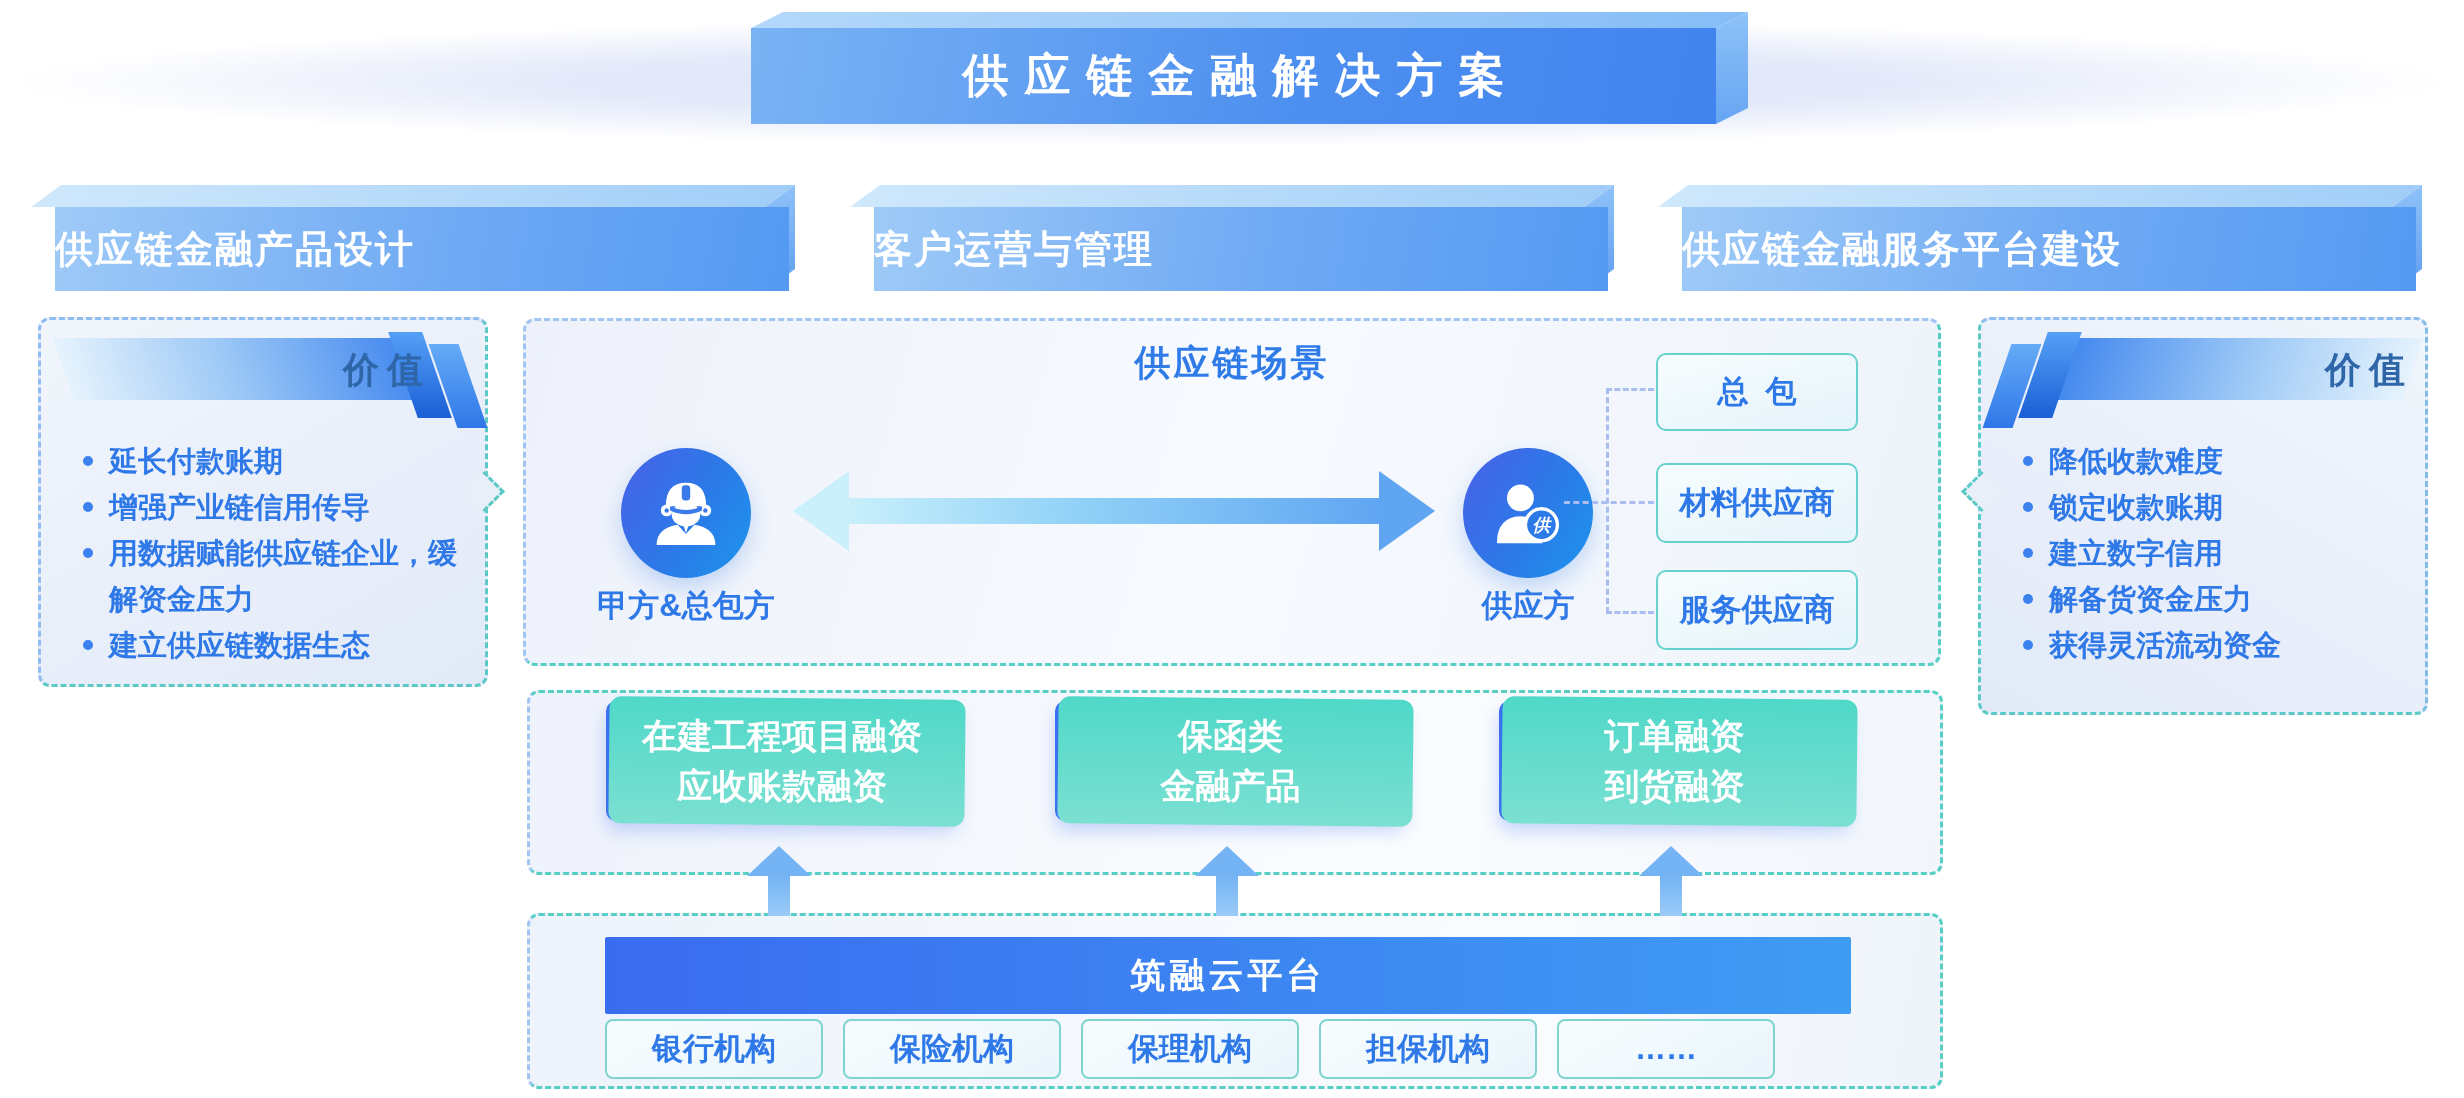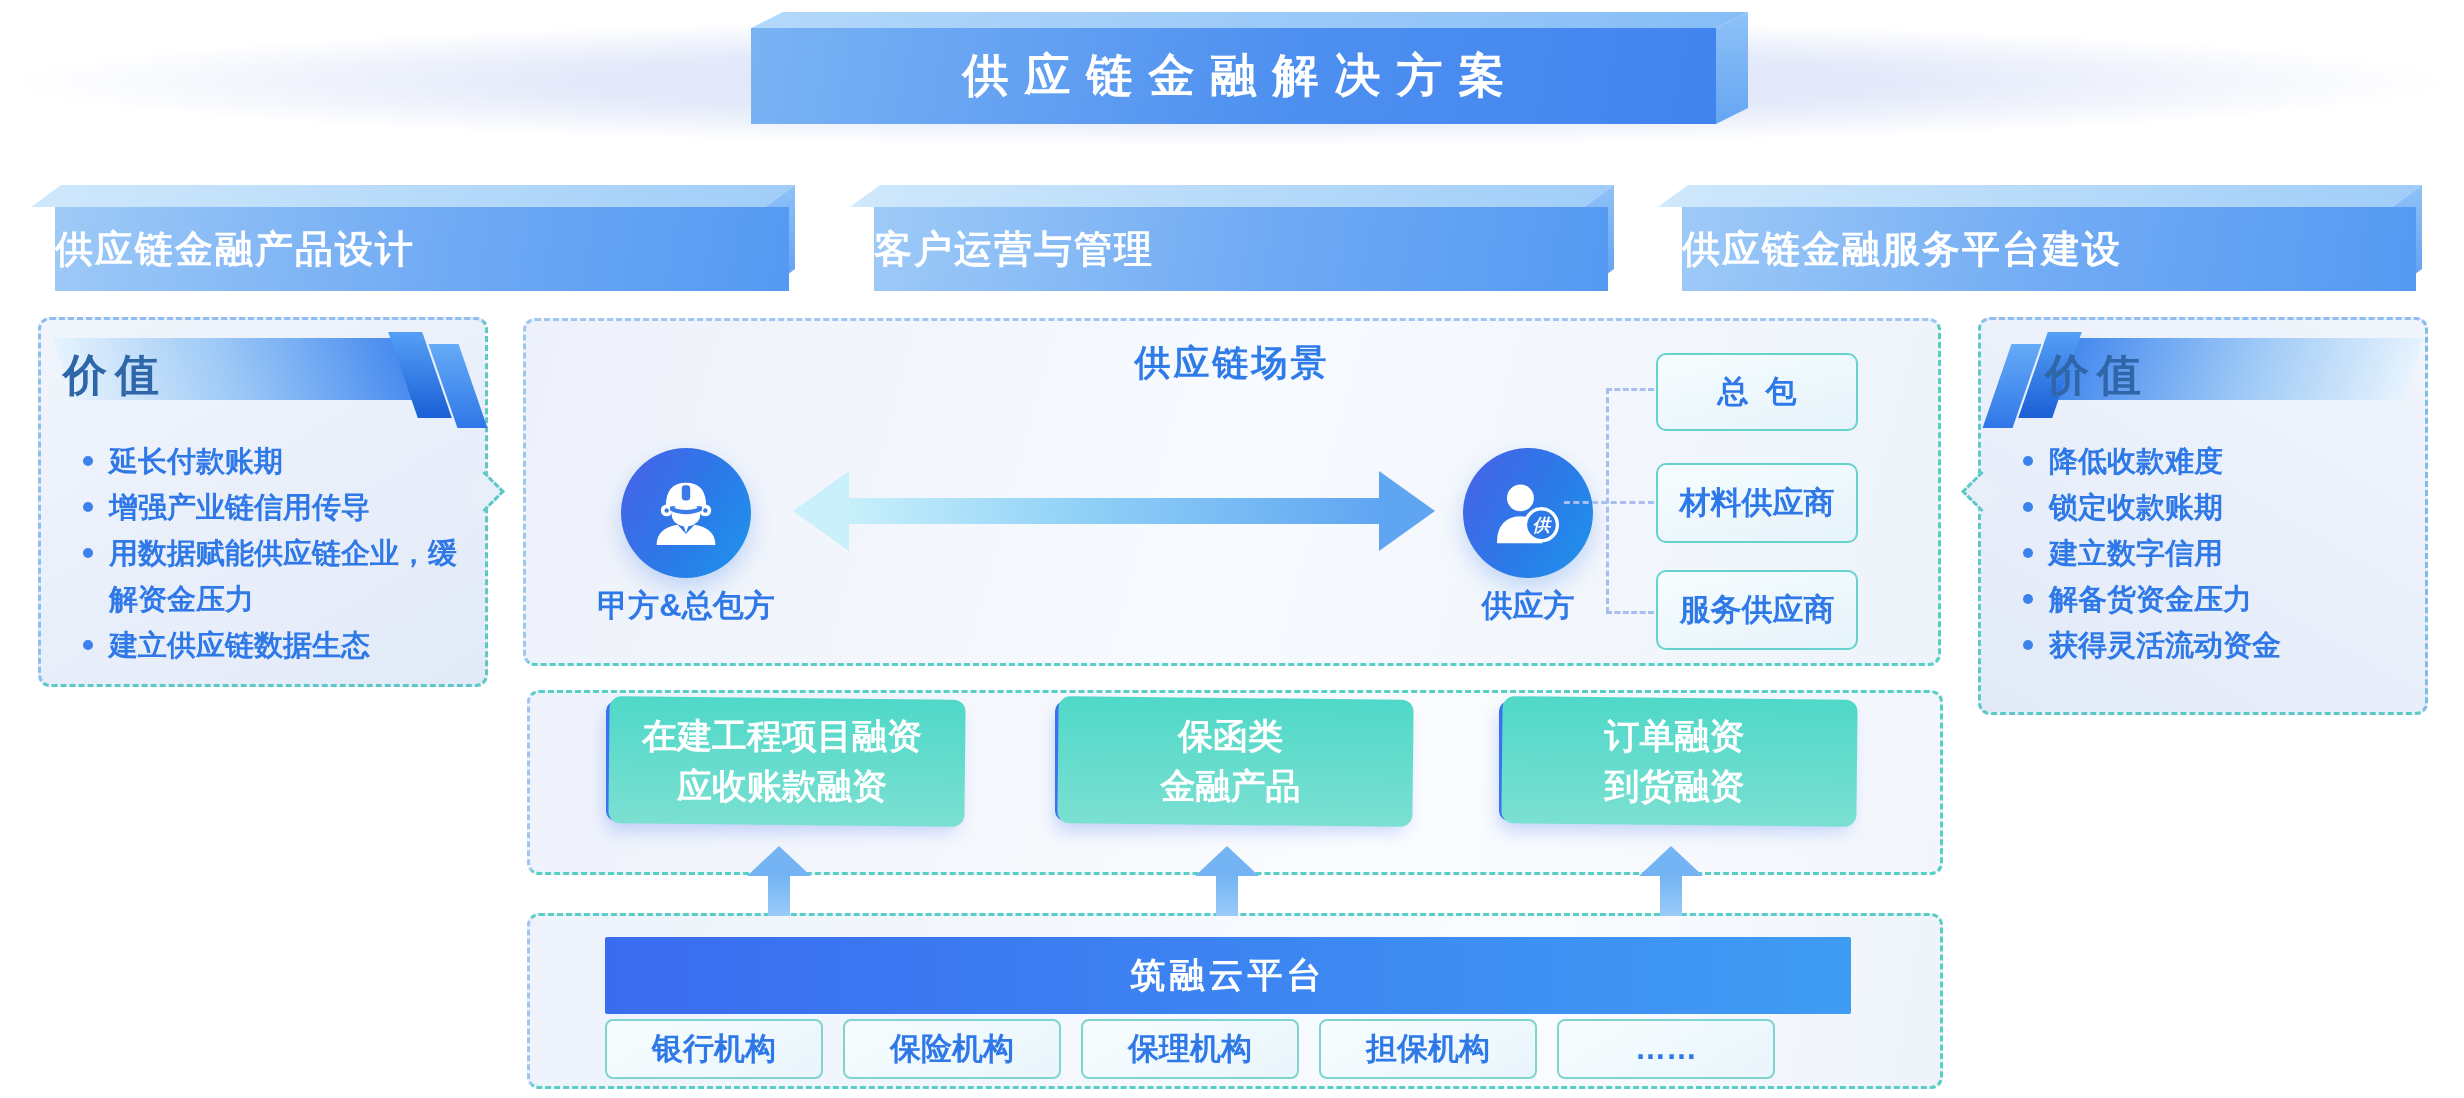--- a/index.html
+++ b/index.html
@@ -68,22 +68,22 @@
     background:linear-gradient(90deg,#3b82ee 0%,#9cc8f6 55%,#e6f3fd 100%);}
   .rb-fold{position:absolute;}
   .rb-left .rb-fold1{left:352px;top:0;width:34px;height:86px;transform:skewX(19deg);
     background:linear-gradient(180deg,#55a0f6,#1a5fd6);}
   .rb-left .rb-fold2{left:392px;top:12px;width:30px;height:84px;transform:skewX(19deg);
     background:linear-gradient(180deg,#66abf7,#2f77e8);}
   .rb-right .rb-fold1{left:58px;top:0;width:34px;height:86px;transform:skewX(-19deg);
     background:linear-gradient(180deg,#55a0f6,#1a5fd6);}
   .rb-right .rb-fold2{left:22px;top:12px;width:30px;height:84px;transform:skewX(-19deg);
     background:linear-gradient(180deg,#66abf7,#2f77e8);}
-  .rb-text{position:absolute;top:14px;width:368px;text-align:left;
-    font-size:44px;font-weight:bold;color:#2f66a8;letter-spacing:8px;}
+  .rb-text{position:absolute;top:14px;width:368px;text-align:right;
+    font-size:36px;font-weight:bold;color:#2f66a8;letter-spacing:8px;}
   .rb-left .rb-text{left:12px;}
   .rb-right .rb-text{left:70px;}
 
   
   .bullets{position:absolute;left:42px;right:22px;top:118px;list-style:none;margin:0;padding:0;}
   .bullets li{display:flex;gap:16px;font-size:29px;line-height:46px;font-weight:600;color:#2e78e8;}
   .dot{flex:0 0 10px;width:10px;height:10px;border-radius:50%;background:#3b82ee;margin-top:18px;}
   .li-text{max-width:356px;}
 
   

